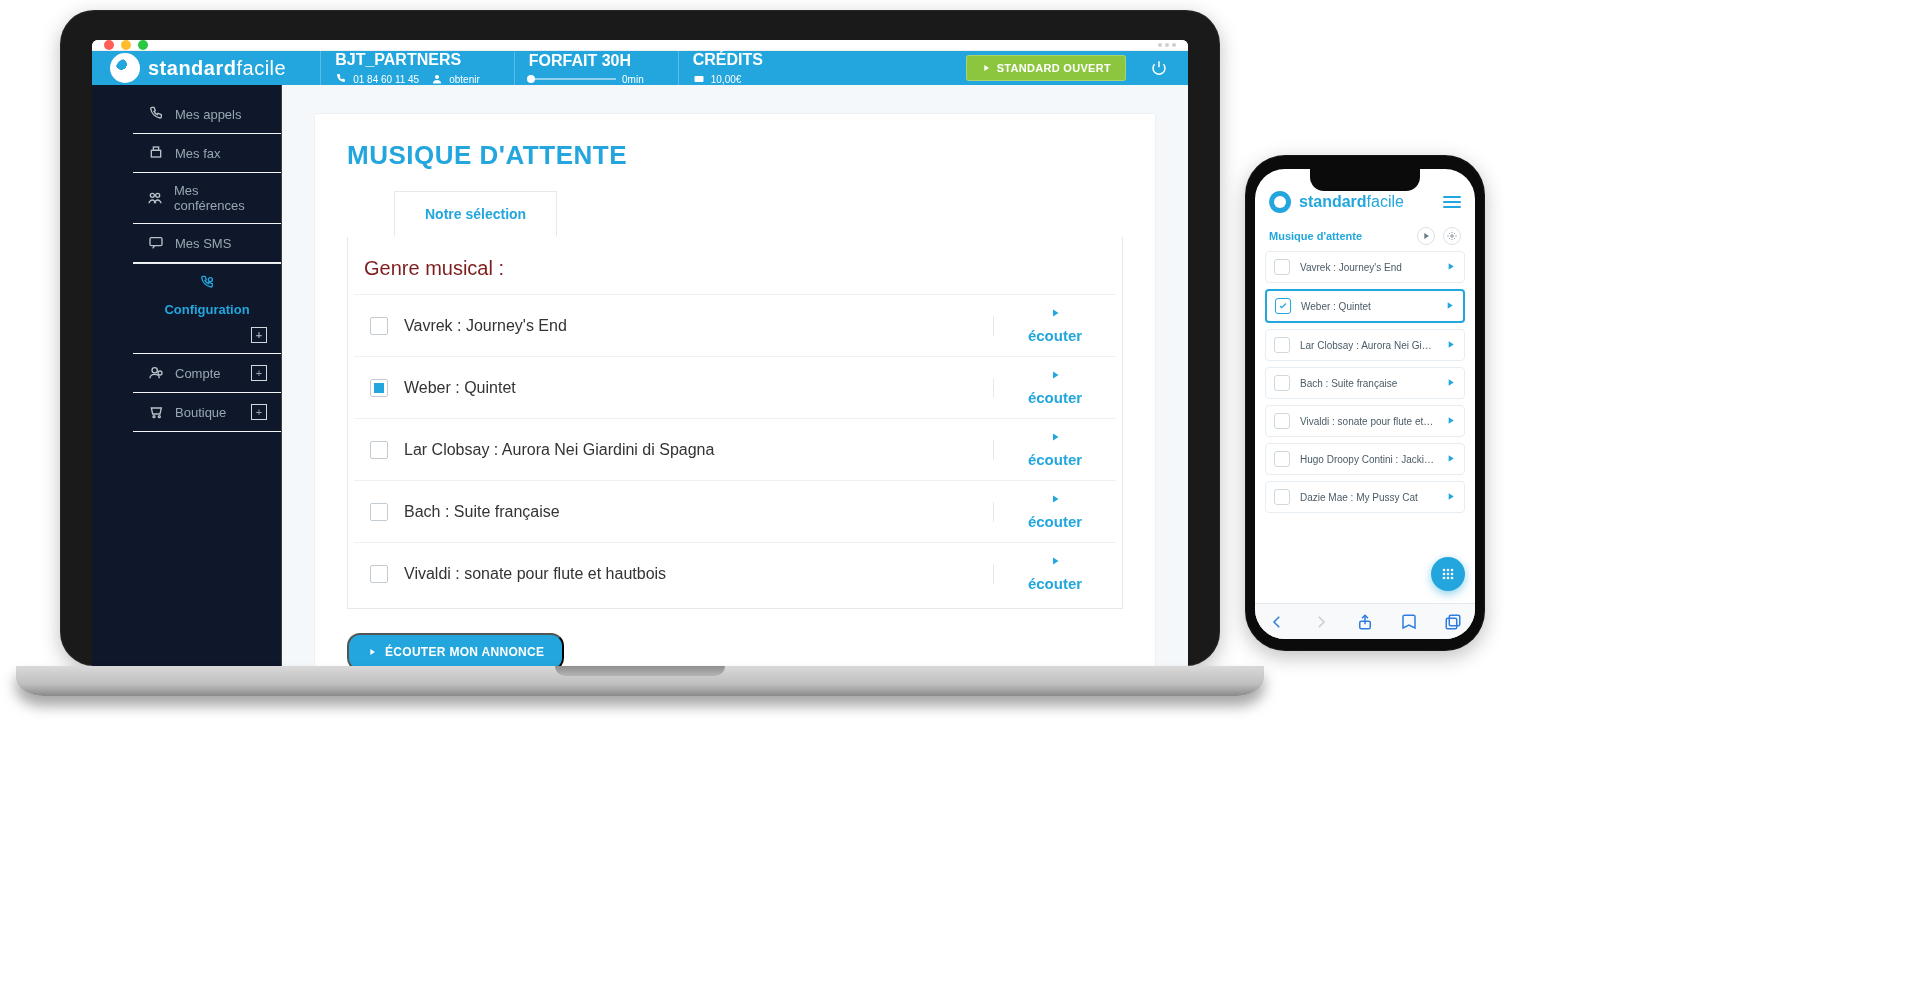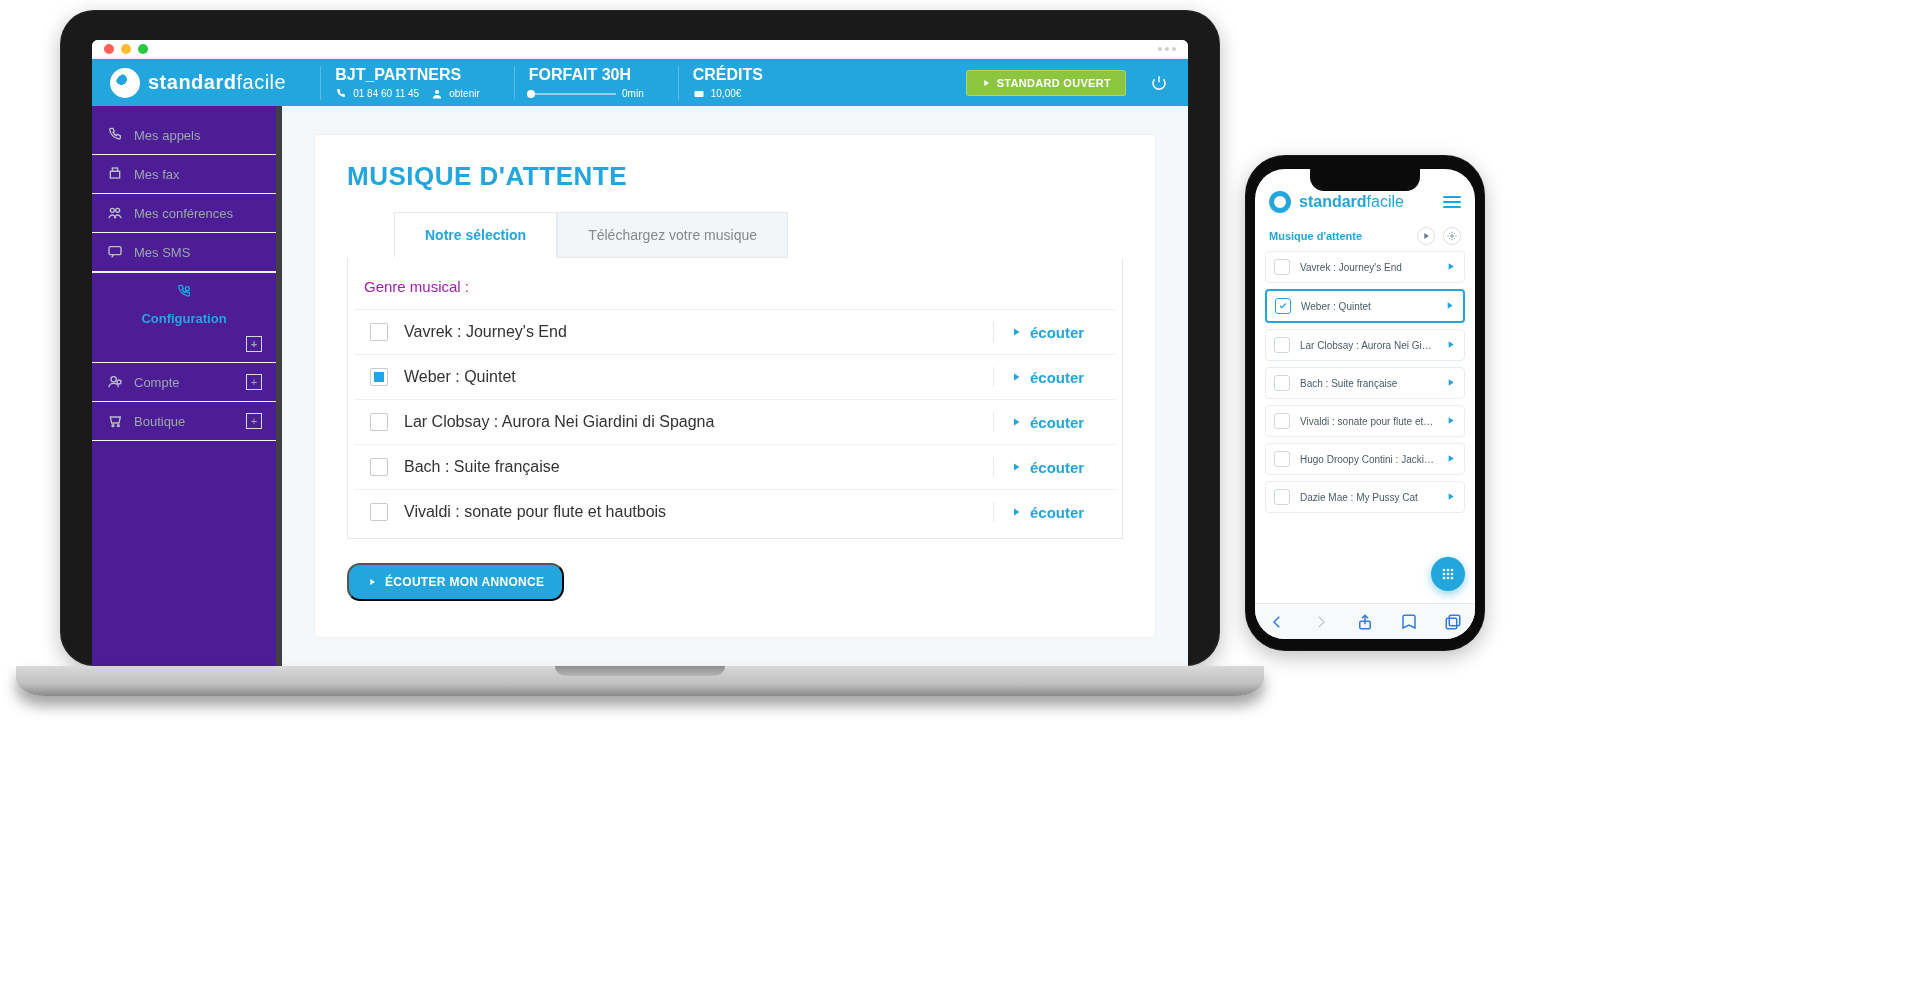--- a/index.html
+++ b/index.html
@@ -121,21 +121,21 @@
     padding: 6px 14px;
     font-size: 11px;
     font-weight: 700;
     letter-spacing:.3px;
     display: flex; align-items: center; gap: 6px;
   }
   .power { margin-left: 22px; width:22px; height:22px; display:flex; align-items:center; justify-content:center; }
 
   
   .app-body { flex:1; display:flex; background:#f5f8fa; }
-  .sidebar { width:190px; background:#4c1d95; border-right:6px solid #404040; padding-top:10px; }
+  .sidebar { width:190px; background:#0f172a; border-right:1px solid #404040; padding-top:10px;padding-left:41px; }
   .side-item {
     display:flex; align-items:center; gap:10px;
     padding: 10px 14px;
     color:#9aa7b0; font-size:13px;
     border-bottom:1px solid #f3f5f7;
   }
   .side-item.active { color:#22a6dd; font-weight:600;flex-direction:column; }
   .side-plus {
     margin-left:auto; width:16px;height:16px;
     border:1px solid #cfd8dc; display:flex;align-items:center;justify-content:center;
@@ -156,21 +156,21 @@
   .tab {
     padding:14px 30px; font-size:14px; color:#888;
     border:1px solid #e6e9eb; background:#f3f6f8;
   }
   .tab.active { background:#fff; color:#22a6dd; font-weight:600; border-bottom-color:#fff; }
   .tabpanel {
     border:1px solid #e6e9eb; border-top:none; background:#fff;
     padding:20px 6px 4px;
   }
   .genre-row { display:flex; align-items:center; gap:14px; padding:0 10px 14px; }
-  .genre-label { color:#a21caf; font-size:15px;text-align:right; }
+  .genre-label { color:#7f1d1d; font-size:20px;text-align:right; }
   .select {
     border:1px solid #dfe4e8; padding:10px 44px 10px 14px;
     font-size:15px; color:#333; position:relative; min-width:200px;
     background:#fff;
   }
   .select::after{
     content:""; position:absolute; right:14px; top:50%;
     border:5px solid transparent; border-top-color:#b6bfc5;
     transform: translateY(-25%);
   }
@@ -184,21 +184,21 @@
     width:18px;height:18px;border:1px solid #c5ccd1;border-radius:2px;
     display:inline-flex;align-items:center;justify-content:center;
   }
   .checkbox.checked::after{
     content:""; width:10px;height:10px;background:#22a6dd;
   }
   .track-title { color:#333; font-size:16px; }
   .divider { margin-left:auto; width:1px; height:20px; background:#e6e9eb; }
   .ecouter {
     color:#22a6dd; font-weight:600; font-size:15px;
-    display:flex;align-items:center;gap:8px; min-width:90px;
+    display:flex;align-items:center;gap:8px; min-width:90px;flex-direction:column;
   }
   .ecouter svg{width:12px;height:12px;}
 
   .btn-primary {
     margin-top:24px; display:inline-flex; align-items:center; gap:8px;
     background:#22a6dd; color:#fff; border-radius:13px;
     padding:10px 18px; font-size:12px; font-weight:700;
     letter-spacing:.3px;
   }
   .btn-primary svg{width:10px;height:10px;}
@@ -429,21 +429,20 @@
             <span class="side-plus">+</span>
           </div>
         </nav>
 
         <main class="content">
           <div class="panel">
             <h1 class="page-title">MUSIQUE D'ATTENTE</h1>
 
             <div class="tabs">
               <div class="tab active">Notre sélection</div>
-              <div class="tab">Téléchargez votre musique</div>
             </div>
 
             <div class="tabpanel">
               <div class="genre-row">
                 <span class="genre-label">Genre musical :</span>
               </div>
 
               <div id="tracklist">
                   <div class="track-row">
     <span class="checkbox "></span>

